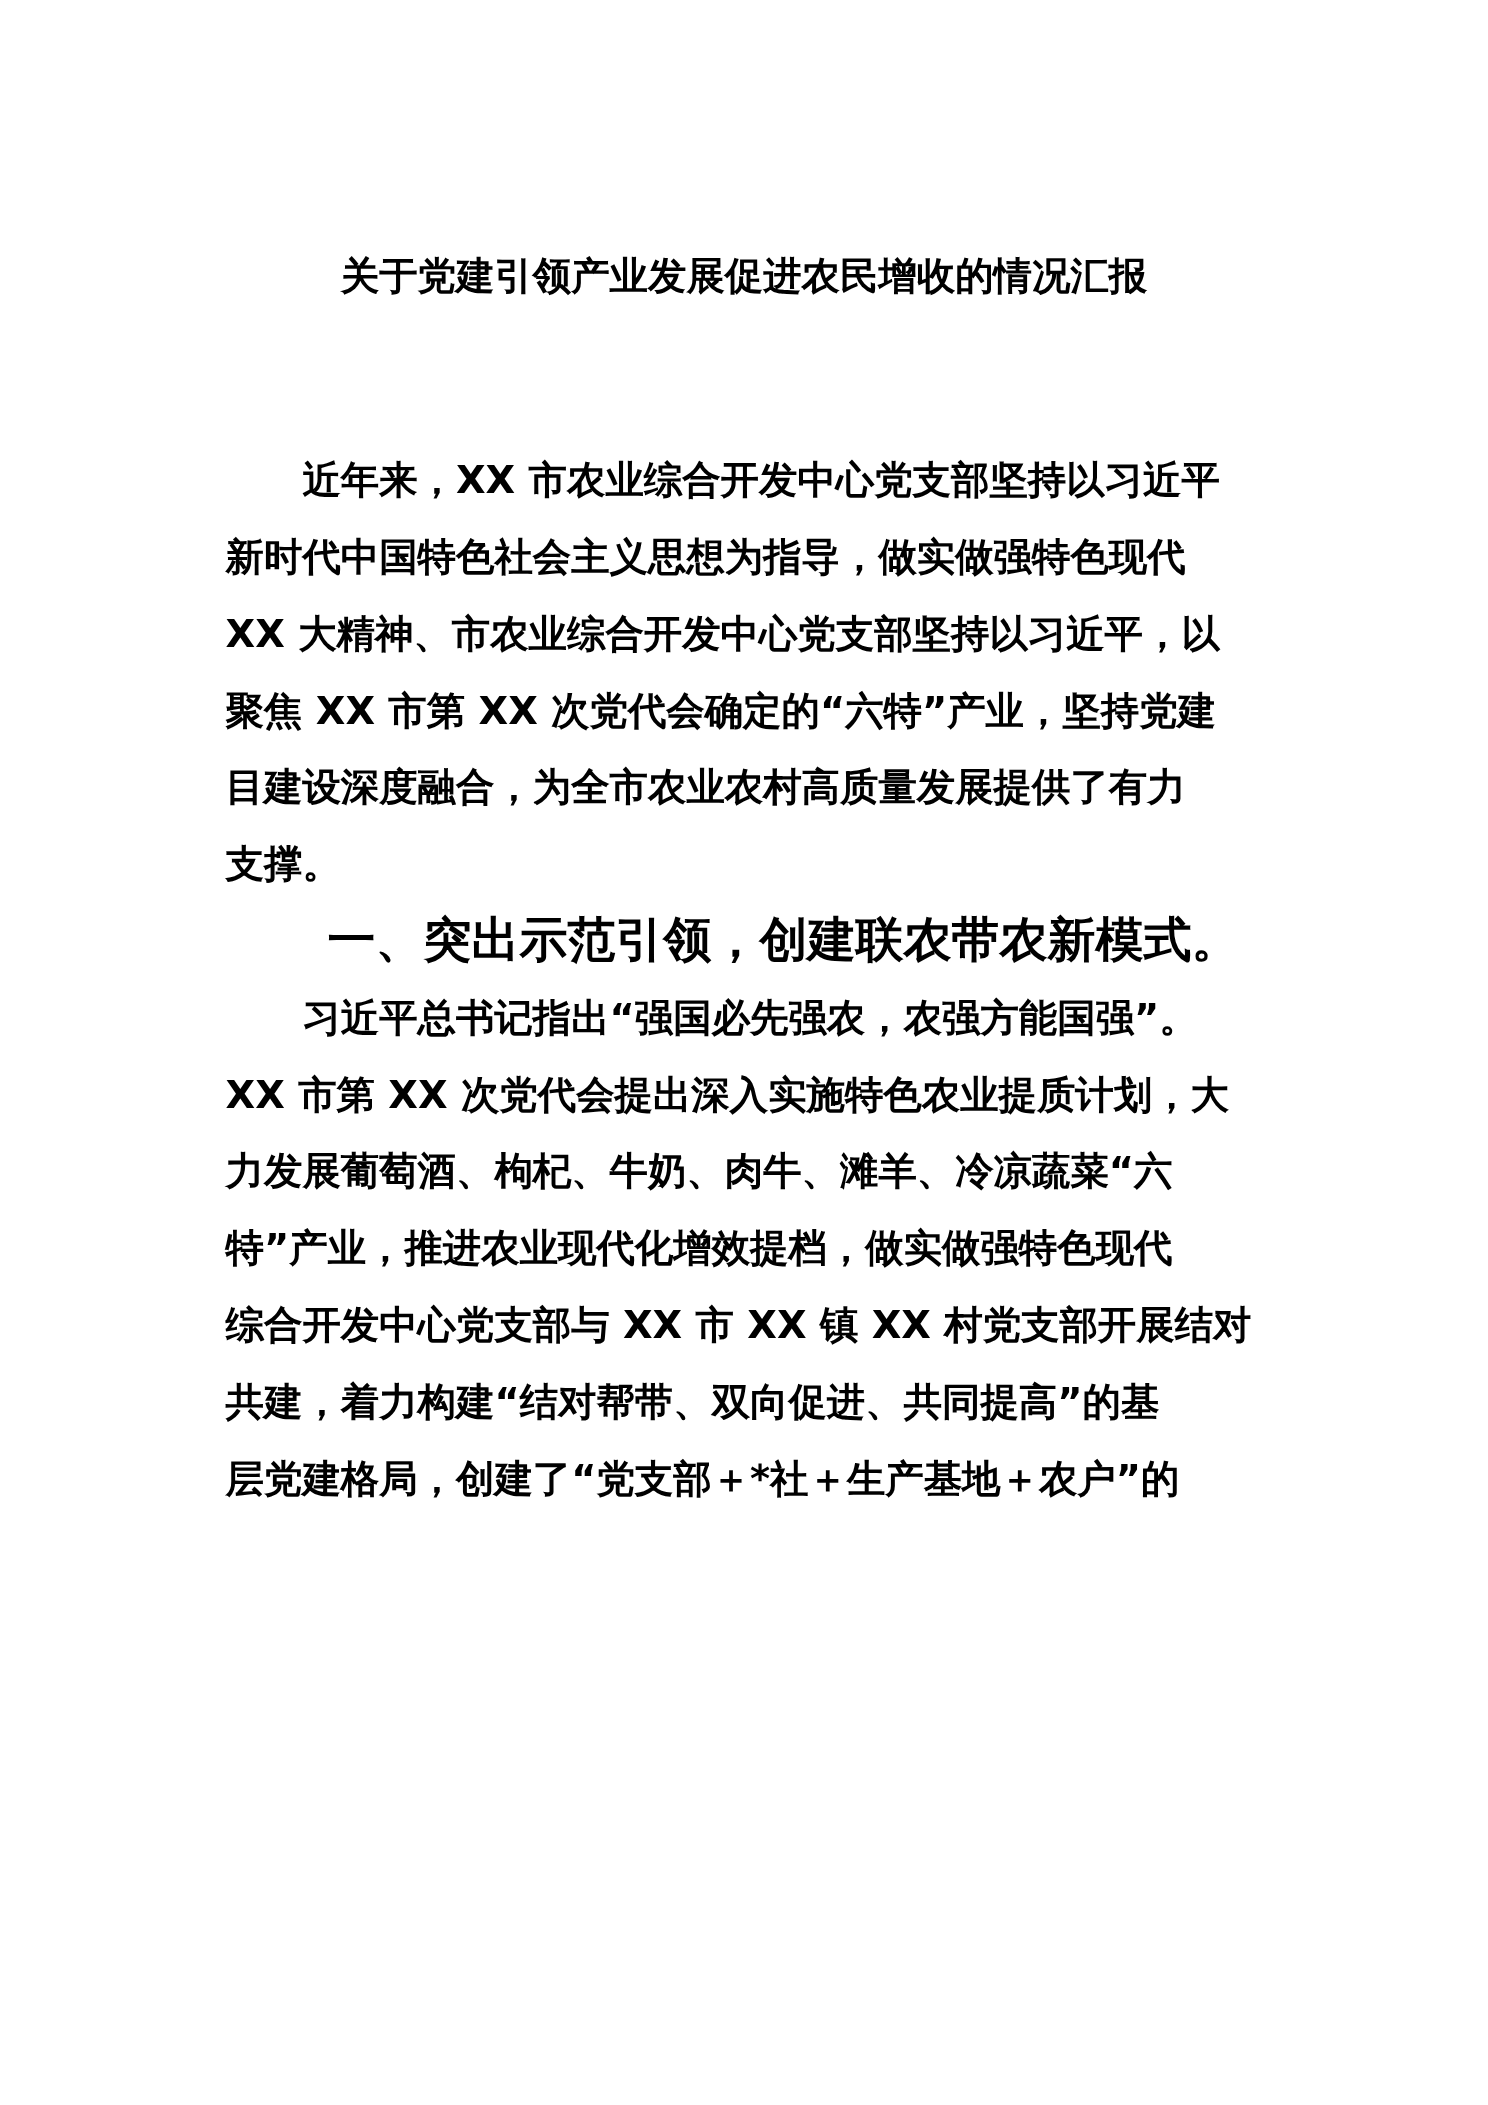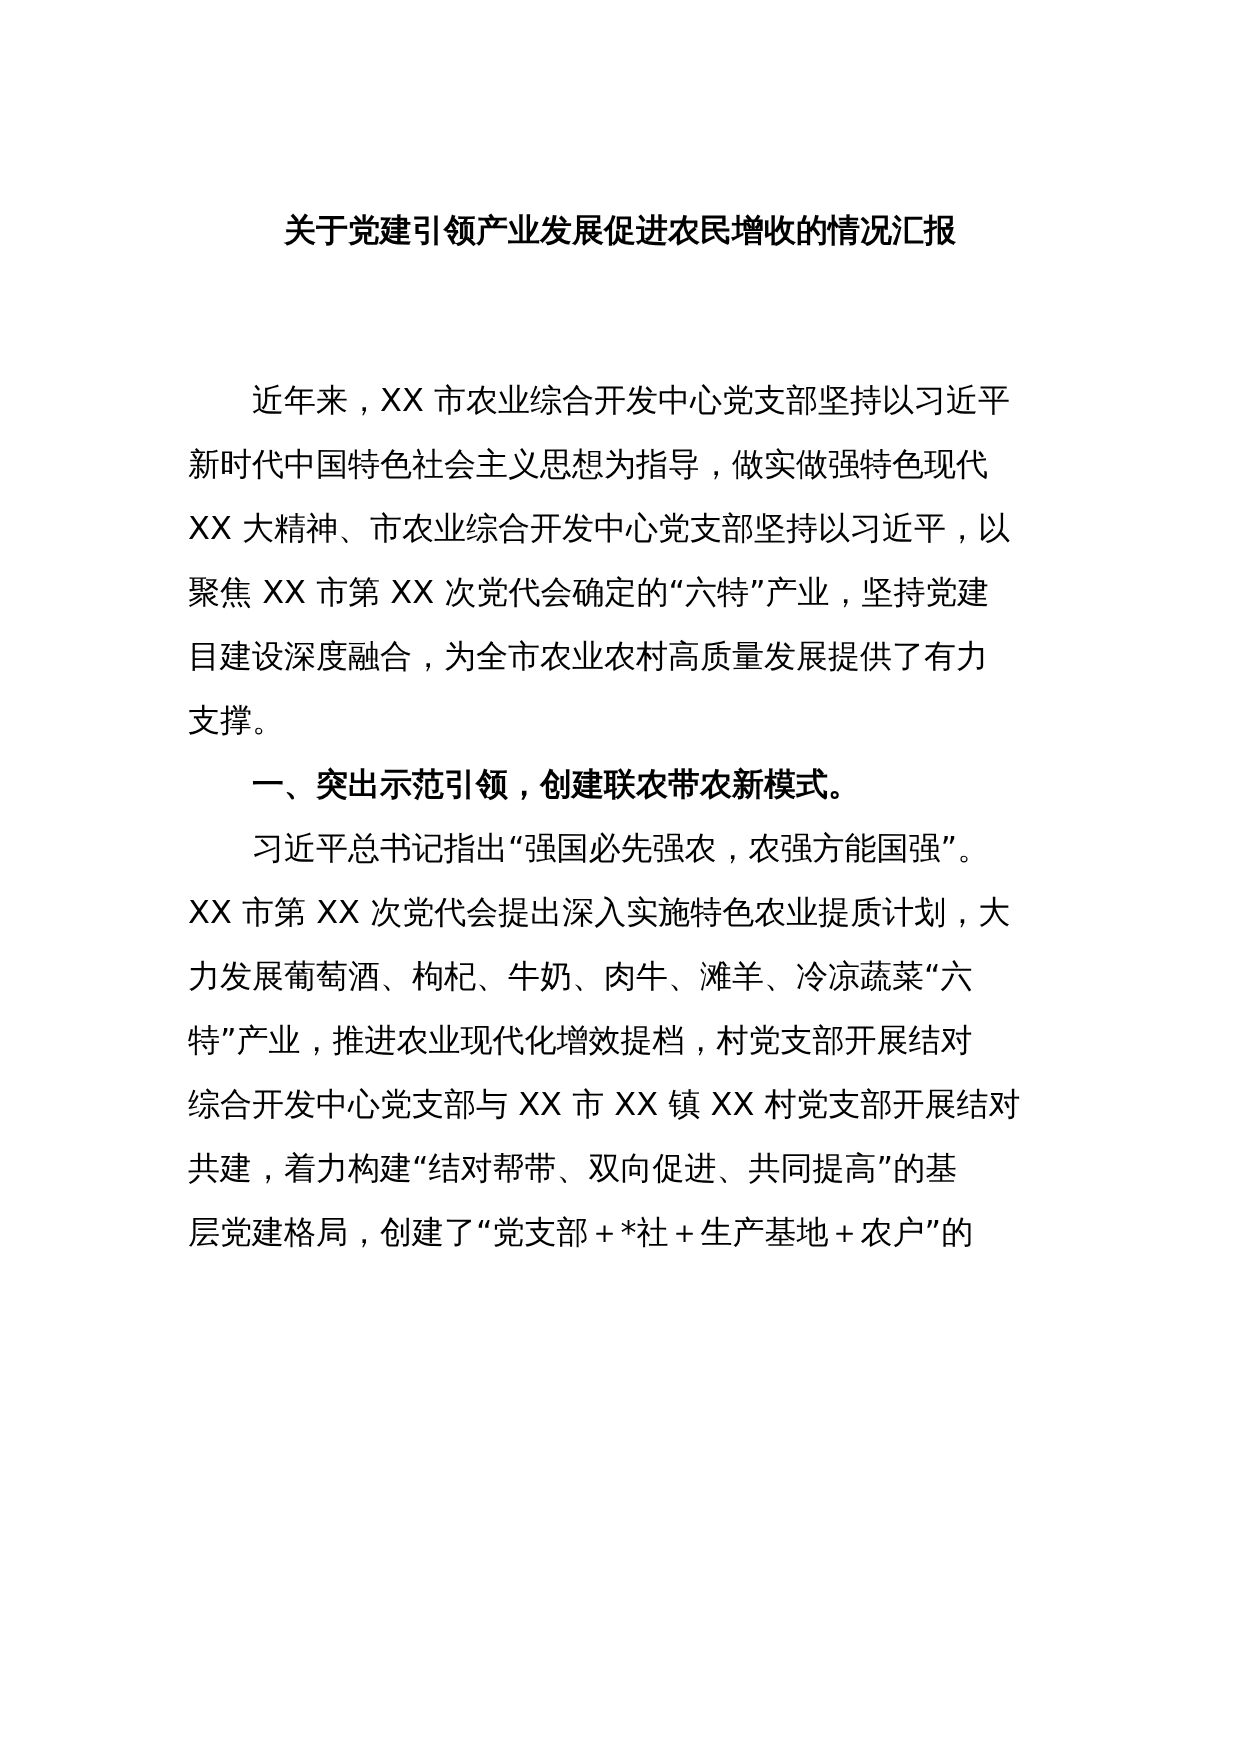--- a/index.html
+++ b/index.html
@@ -43,29 +43,31 @@
     .para {
       margin: 0;
       font-size: 32px;
       line-height: 64px;
       text-align: justify;
       text-indent: 64px;
       word-break: break-all;
     }
     .heading {
       margin: 0;
-      font-size: 32px;
+      font-size: 40px;
       line-height: 64px;
       font-weight: bold;
       text-indent: 64px;
+      text-align: center;
     }
     .line {
       display: block;
       white-space: nowrap;
       text-indent: 0;
+      font-weight: bold;
     }
     .line.indent {
       padding-left: 64px;
     }
   </style>
 </head>
 <body>
 
 <div class="page">
   <div class="title">关于党建引领产业发展促进农民增收的情况汇报</div>
@@ -81,19 +83,19 @@
     </div>
 
     <div class="heading">
       <span class="line indent">一、突出示范引领，创建联农带农新模式。</span>
     </div>
 
     <div class="para">
       <span class="line indent">习近平总书记指出“强国必先强农，农强方能国强”。</span>
       <span class="line">XX 市第 XX 次党代会提出深入实施特色农业提质计划，大</span>
       <span class="line">力发展葡萄酒、枸杞、牛奶、肉牛、滩羊、冷凉蔬菜“六</span>
-      <span class="line">特”产业，推进农业现代化增效提档，村党支部开展结对</span>
+      <span class="line">特”产业，推进农业现代化增效提档，做实做强特色现代</span>
       <span class="line">综合开发中心党支部与 XX 市 XX 镇 XX 村党支部开展结对</span>
       <span class="line">共建，着力构建“结对帮带、双向促进、共同提高”的基</span>
       <span class="line">层党建格局，创建了“党支部＋*社＋生产基地＋农户”的</span>
     </div>
   </div>
 </div>
 
 </body></html>

